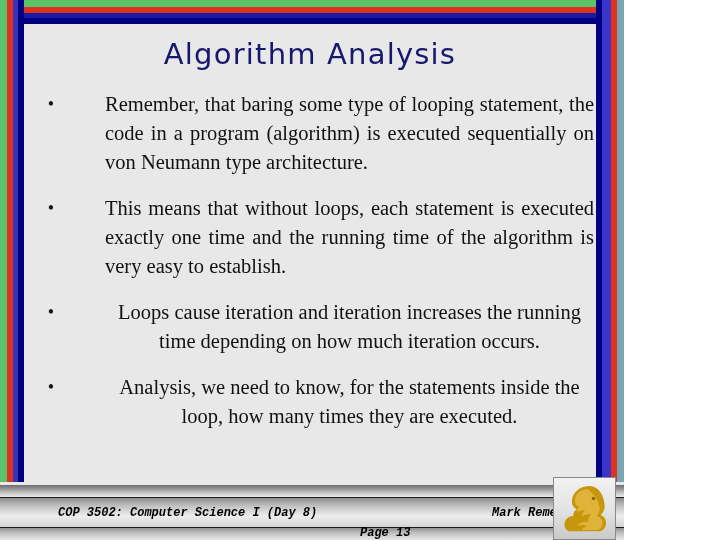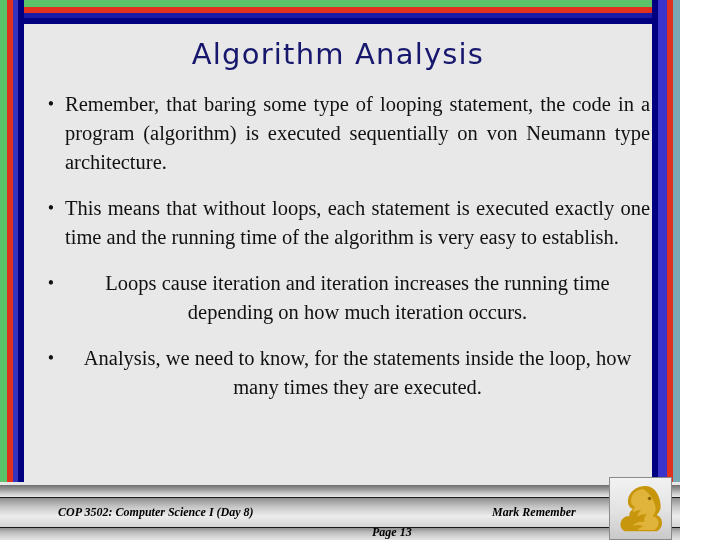--- a/index.html
+++ b/index.html
@@ -10,21 +10,21 @@
   body {
     width: 720px;
     height: 540px;
     overflow: hidden;
     font-family: "Liberation Serif", serif;
   }
 
   
   #slide {
     position: relative;
-    width: 680px;
+    width: 624px;
     height: 540px;
     box-sizing: border-box;
     background: #15803d;
     overflow: hidden;
   }
 
   .frame-layer {
     position: absolute;
     box-sizing: border-box;
   }
@@ -105,20 +105,21 @@
     flex: 0 0 auto;
     width: 28px;
     text-align: right;
     padding-right: 11px;
     font-size: 18px;
     line-height: 29px;
   }
   .bullet-text {
     flex: 1 1 auto;
     text-align: justify;
+    margin-left: 40px;
   }
   .bullet-text.last-loose {
     text-align: center;
   }
 
   
   #footer {
     position: absolute;
     left: 0;
     right: 0;
@@ -154,29 +155,29 @@
   }
 
   #footer-text-row {
     position: absolute;
     top: 16px;
     left: 0;
     right: 0;
     height: 29px;
     display: flex;
     align-items: center;
-    font-family: Liberation Serif, serif;
+    font-family: Liberation Mono, monospace;
     font-style: italic;
     font-weight: bold;
     font-size: 12px;
     color: #000000;
     white-space: nowrap;
   }
   #footer-course { position: absolute; left: 58px; }
-  #footer-page   { position: absolute; left: 372px; margin-top: 40px; }
+  #footer-page   { position: absolute; left: 360px; margin-top: 40px; }
   #footer-author { position: absolute; left: 492px; }
 
   
   #logo-plate {
     position: absolute;
     right: 8px;
     bottom: 0px;
     width: 63px;
     height: 63px;
     background: linear-gradient(to bottom, #f2f2f2 0%, #e2e2e2 55%, #c9c9c9 100%);

